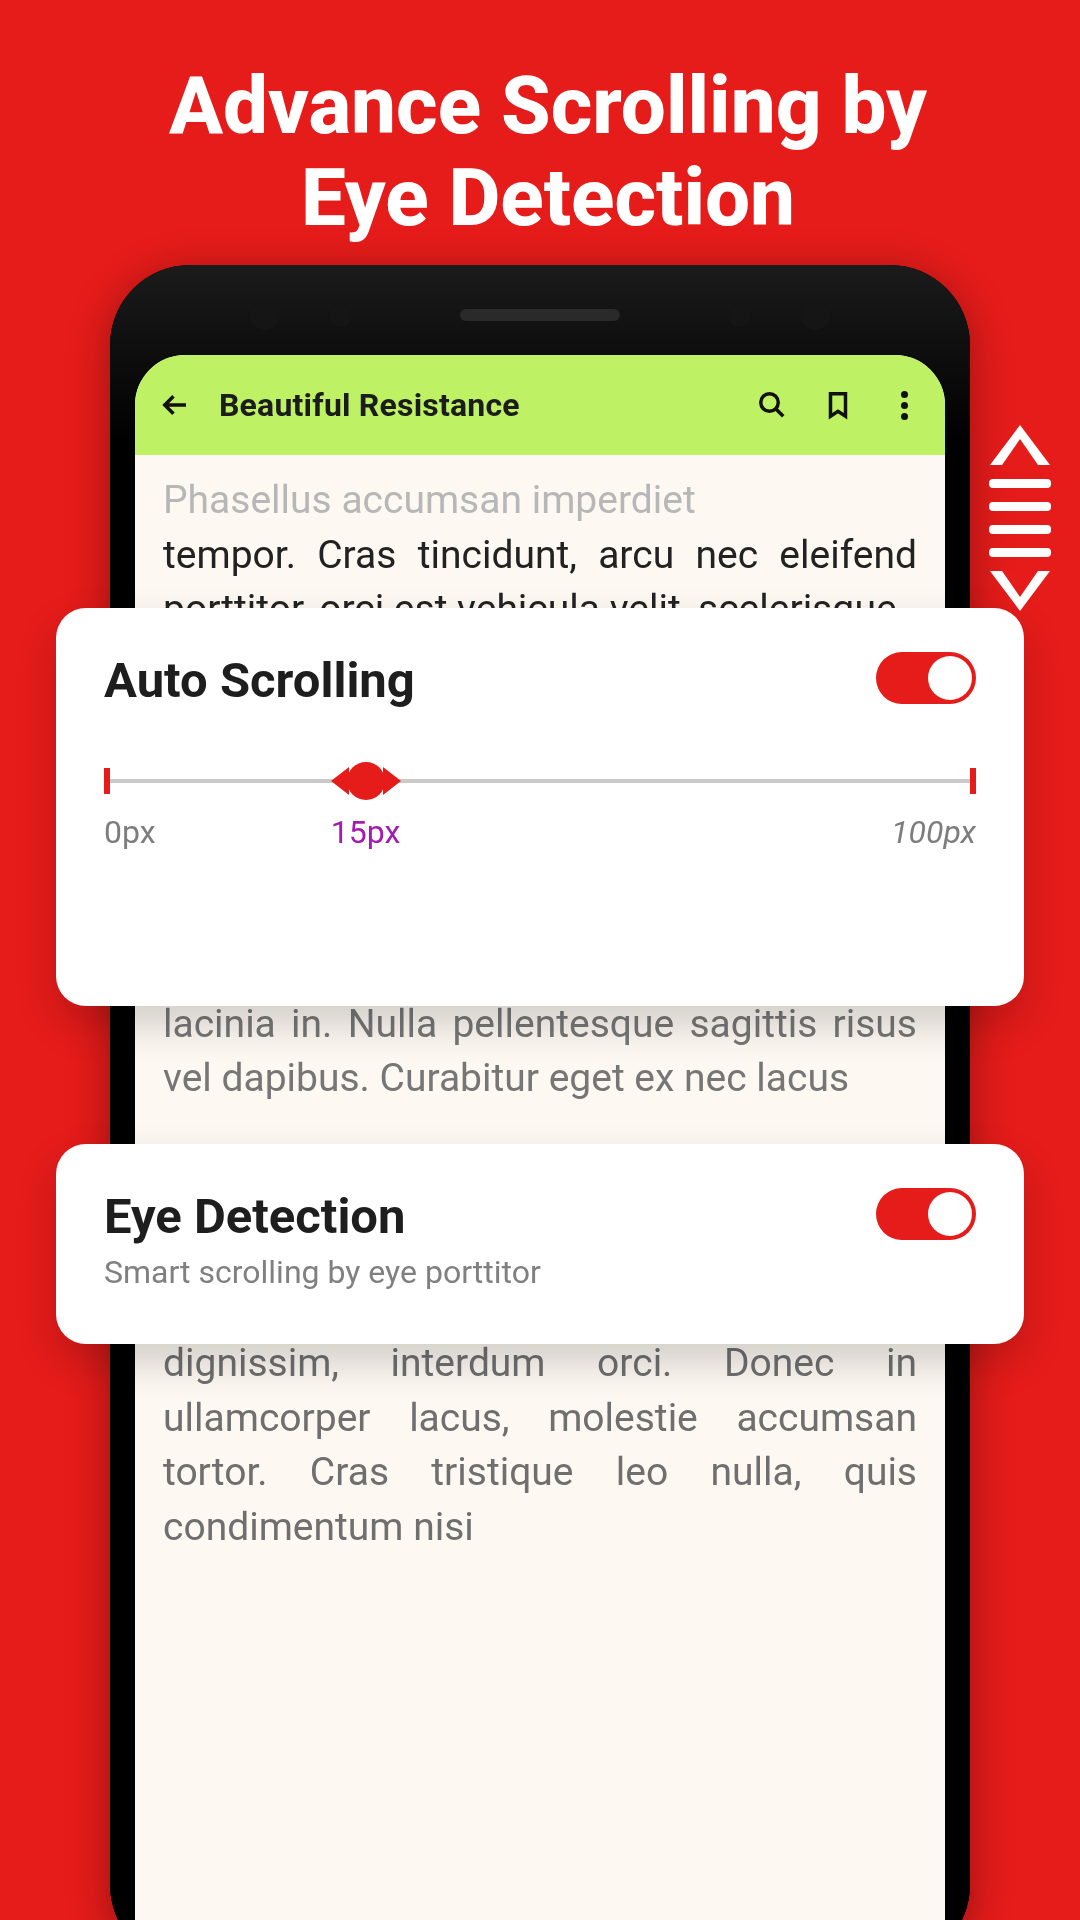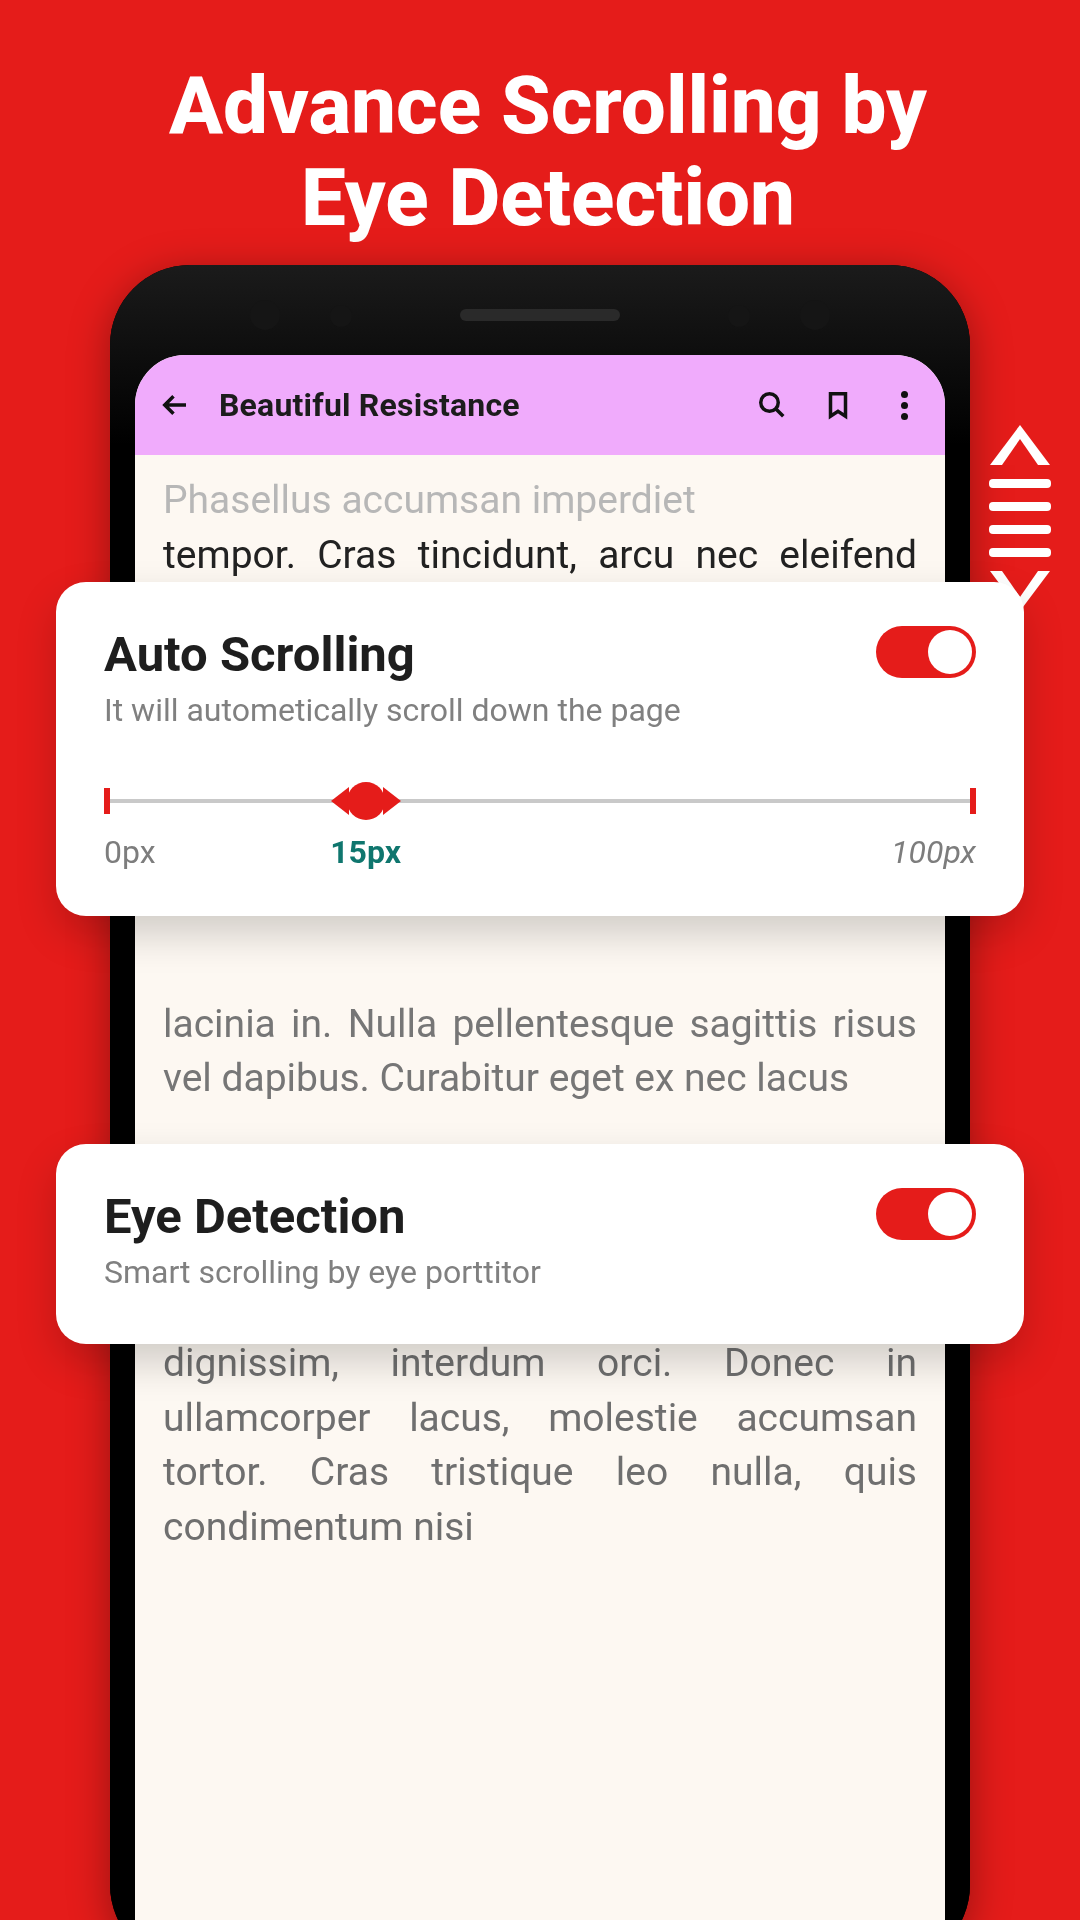--- a/index.html
+++ b/index.html
@@ -68,21 +68,21 @@
   position: absolute;
   inset: 90px 25px 25px 25px;
   background: #fdf8f2;
   border-top-left-radius: 50px;
   border-top-right-radius: 50px;
   overflow: hidden;
 }
 
 
 .appbar {
-  background: #f0abfc;
+  background: #bef264;
   height: 100px;
   display: flex;
   align-items: center;
   padding: 0 18px;
   gap: 20px;
 }
 .appbar .back svg { width: 36px; height: 36px; stroke: #111; stroke-width: 2.8; fill: none; }
 .appbar .title { font-weight: 700; font-size: 32px; color: #1c1c1c; letter-spacing: 0.2px; }
 .appbar .spacer { flex: 1; }
 .appbar .icon { width: 46px; height: 46px; display: flex; align-items: center; justify-content: center; }
@@ -140,21 +140,21 @@
 
 .card {
   position: absolute;
   left: 56px;
   right: 56px;
   background: #fff;
   border-radius: 30px;
   box-shadow: 0 18px 40px rgba(0,0,0,0.18);
   padding: 44px 48px 48px 48px;
 }
-.card1 { top: 582px; height: 334px; }
+.card1 { top: 608px; height: 398px; }
 .card2 { top: 1144px; height: 200px; }
 
 .card .row-top { display: flex; align-items: flex-start; justify-content: space-between; gap: 24px; }
 .card h2 { font-weight: 700; font-size: 49px; color: #1e1e1e; }
 .card .sub { font-size: 32px; color: #808080; margin-top: 8px; }
 
 
 .toggle {
   width: 100px;
   height: 52px;
@@ -217,21 +217,21 @@
 .handle .t-r { border-left: 18px solid #e51c1a; margin-left: -2px; }
 
 .slider-labels {
   position: relative;
   margin-top: 16px;
   height: 40px;
   font-size: 32px;
   color: #7d7d7d;
 }
 .slider-labels .lmin { position: absolute; left: 0; text-align: right; }
-.slider-labels .lval { position: absolute; left: 30%; transform: translateX(-50%); color: #0f766e; font-weight: 700; }
+.slider-labels .lval { position: absolute; left: 30%; transform: translateX(-50%); color: #a21caf; font-weight: 400; }
 .slider-labels .lmax { position: absolute; right: 0; font-style: italic; }
 </style>
 </head>
 <body>
 
 <div class="bg">
   <div class="headline">
     <div>Advance Scrolling by</div>
     <div>Eye Detection</div>
   </div>
@@ -286,21 +286,20 @@
     <div class="bar"></div>
     <div class="bar"></div>
     <div class="bar"></div>
     <div class="tri tri-down"></div>
   </div>
 
   <div class="card card1">
     <div class="row-top">
       <div>
         <h2>Auto Scrolling</h2>
-        <div class="sub">It will autometically scroll down the page</div>
       </div>
       <div class="toggle">
         <div class="knob"></div>
       </div>
     </div>
 
     <div class="slider-wrap">
       <div class="slider">
         <div class="track"></div>
         <div class="end-l"></div>

